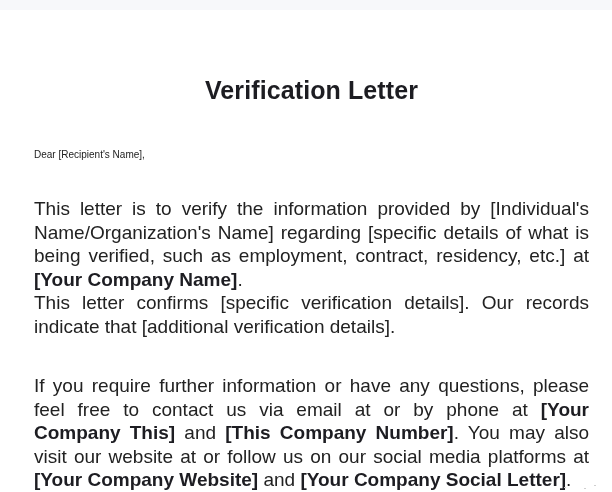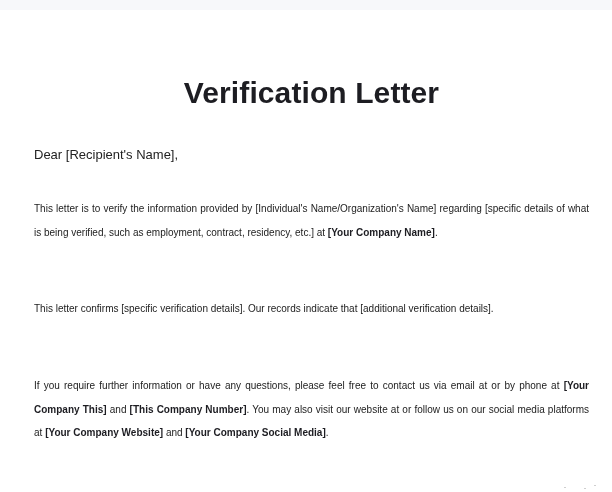--- a/index.html
+++ b/index.html
@@ -26,45 +26,45 @@
       left: 34px;
       top: 0;
       width: 555px;
     }
     .title {
       position: absolute;
       top: 76px;
       left: 0;
       width: 555px;
       text-align: center;
-      font-size: 30px;
+      font-size: 25px;
       font-weight: bold;
       color: #1d1d22;
       letter-spacing: 0.1px;
       margin: 0;
     }
     .salutation {
       position: absolute;
       top: 145px;
       left: 0;
-      font-size: 13px;
+      font-size: 10px;
       margin: 0;
       line-height: 19px;
     }
     .para {
       position: absolute;
       left: 0;
       width: 555px;
-      font-size: 10px;
+      font-size: 19px;
       line-height: 23.5px;
       text-align: justify;
       margin: 0;
     }
     .p1 { top: 197px; }
-    .p2 { top: 297px; }
+    .p2 { top: 291px; }
     .p3 { top: 374px; }
     .para b { font-weight: bold; color: #1d1d22; }
     .corner-marks {
       position: absolute;
       right: 8px;
       bottom: 2px;
       width: 40px;
       height: 6px;
     }
     .corner-marks span {
@@ -85,21 +85,21 @@
 
   <p class="para p1">
     <span>This letter is to verify the information provided by [Individual's Name/Organization's Name] regarding [specific details of what is being verified, such as employment, contract, residency, etc.] at </span><b>[Your Company Name]</b><span>.</span>
   </p>
 
   <p class="para p2">
     <span>This letter confirms [specific verification details]. Our records indicate that [additional verification details].</span>
   </p>
 
   <p class="para p3">
-    <span>If you require further information or have any questions, please feel free to contact us via email at or by phone at </span><b>[Your Company This]</b><span> and </span><b>[This Company Number]</b><span>. You may also visit our website at or follow us on our social media platforms at </span><b>[Your Company Website]</b><span> and </span><b>[Your Company Social Media]</b><span>.</span>
+    <span>If you require further information or have any questions, please feel free to contact us via email at or by phone at </span><b>[Your Company This]</b><span> and </span><b>[This Company Number]</b><span>. You may also visit our website at or follow us on our social media platforms at </span><b>[Your Company Website]</b><span> and </span><b>[Your Company Social Letter]</b><span>.</span>
   </p>
 </div>
 
 <div class="corner-marks">
   <span style="left:0; top:3px;"></span>
   <span style="left:20px; top:4px;"></span>
   <span style="left:30px; top:1px;"></span>
 </div>
 
 </body></html>

